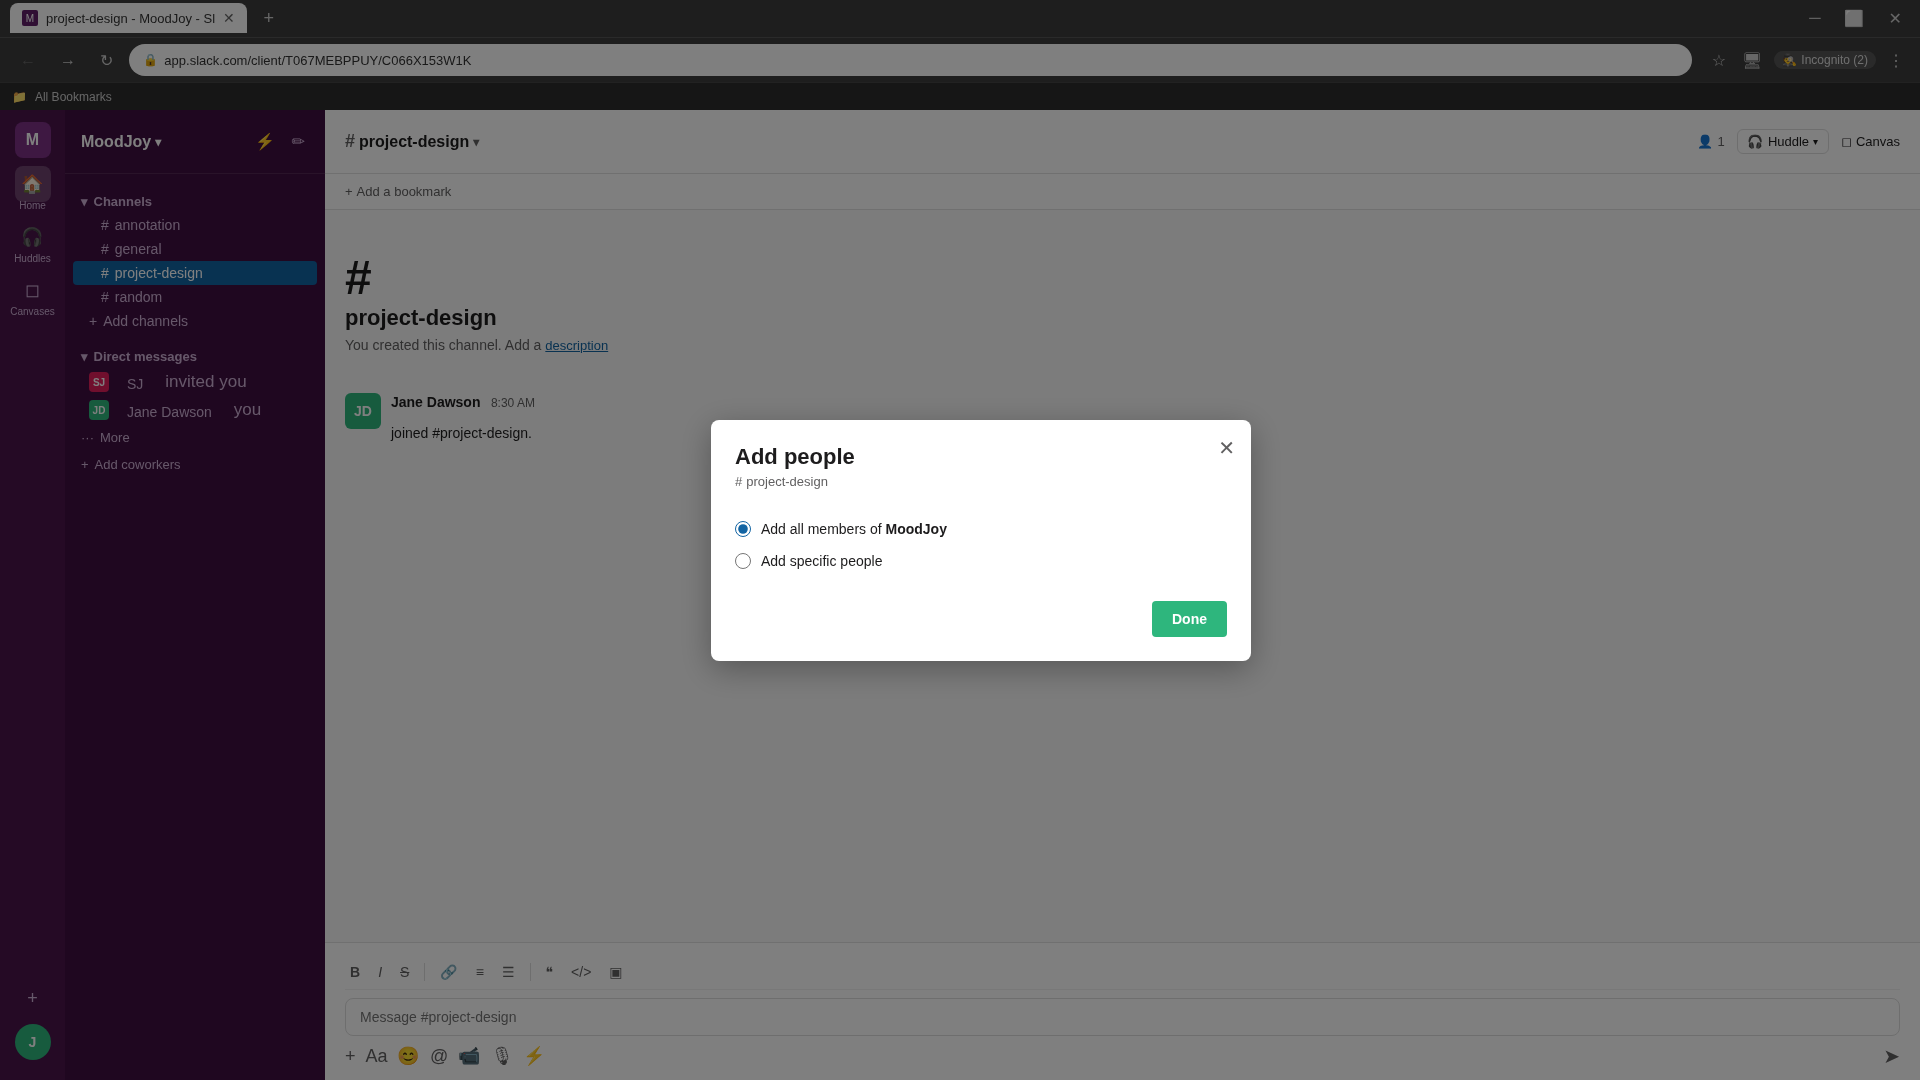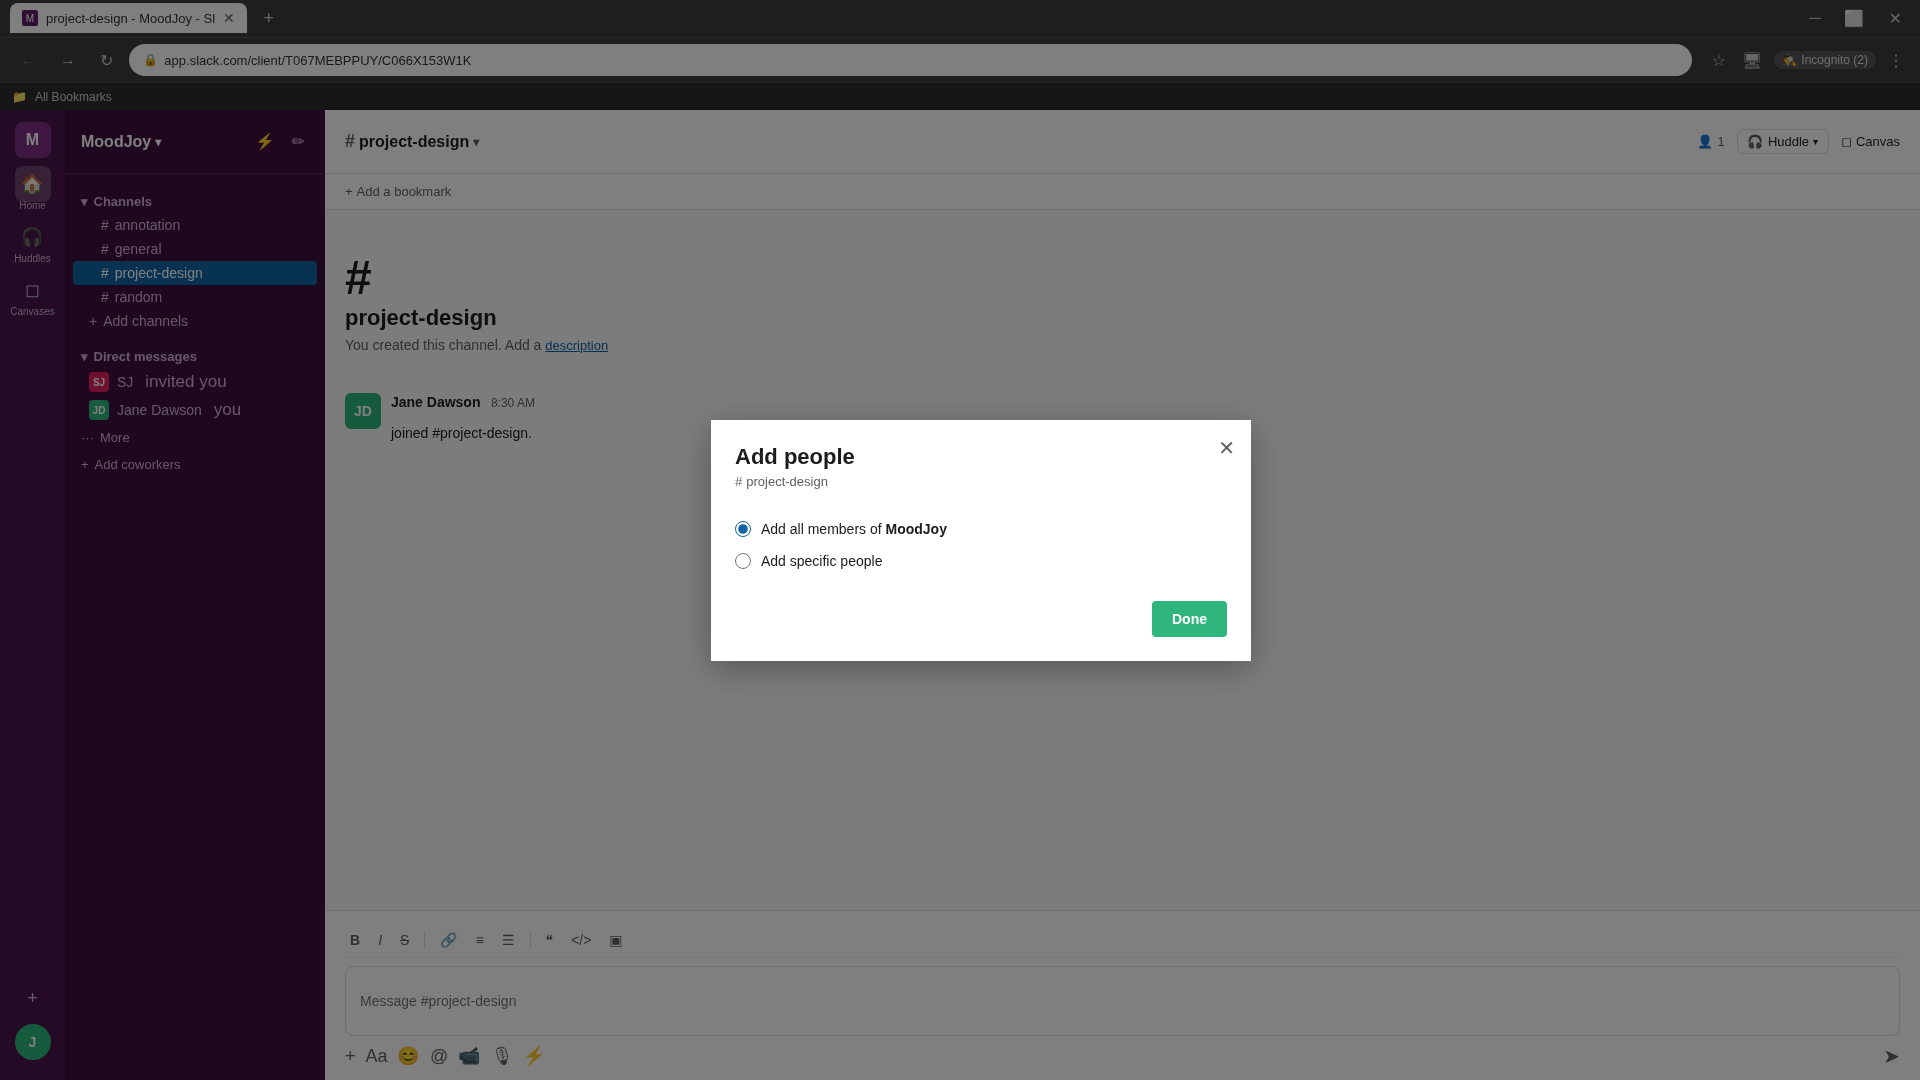--- a/index.html
+++ b/index.html
@@ -44,21 +44,21 @@
     .sidebar-actions { margin-left: auto; display: flex; gap: 8px; }
     .sidebar-action-btn { color: #cdb0d4; cursor: pointer; font-size: 16px; padding: 4px; }
     .channel-section { padding: 16px 0 4px; }
     .channel-section-header { display: flex; align-items: center; padding: 4px 16px; color: #cdb0d4; font-size: 13px; font-weight: 700; cursor: pointer; gap: 6px; }
     .channel-item { padding: 4px 16px 4px 28px; color: #cdb0d4; font-size: 14px; cursor: pointer; display: flex; align-items: center; gap: 6px; border-radius: 4px; margin: 0 8px; }
     .channel-item.active { background: #1164a3; color: white; }
     .channel-hash { font-size: 14px; color: #cdb0d4; }
     .channel-item.active .channel-hash { color: white; }
     .add-item { padding: 4px 16px 4px 16px; color: #cdb0d4; font-size: 14px; cursor: pointer; display: flex; align-items: center; gap: 6px; margin: 0 8px; border-radius: 4px; }
     .dm-section { padding: 8px 0 4px; }
-    .dm-item { padding: 4px 16px 4px 16px; color: #cdb0d4; font-size: 14px; cursor: pointer; display: flex; align-items: center; gap: 8px; margin: 0 8px; border-radius: 4px; }
+    .dm-item { padding: 4px 16px 4px 16px; color: #cdb0d4; font-size: 14px; cursor: pointer; display: flex; align-items: flex-end; gap: 18px; margin: 0 8px; border-radius: 4px; }
     .dm-avatar { width: 20px; height: 20px; border-radius: 4px; display: flex; align-items: center; justify-content: center; font-size: 10px; font-weight: bold; color: white; flex-shrink: 0; }
     .dm-avatar.sj { background: #e01e5a; }
     .dm-avatar.jd { background: #2eb67d; }
     .dm-badge { font-size: 17px; color: #cdb0d4; margin-left: 4px; }
     .more-btn { padding: 6px 16px; color: #cdb0d4; font-size: 13px; cursor: pointer; display: flex; align-items: center; gap: 6px; }
     .add-coworkers { padding: 6px 16px; color: #cdb0d4; font-size: 13px; cursor: pointer; display: flex; align-items: center; gap: 6px; }
 
     
     .main-content { flex: 1; display: flex; flex-direction: column; background: #fff; }
     .channel-header { height: 64px; border-bottom: 1px solid #e0e0e0; display: flex; align-items: center; padding: 0 20px; }
@@ -80,28 +80,28 @@
     .message { display: flex; gap: 10px; padding: 4px 0; margin-top: 16px; }
     .message-avatar { width: 36px; height: 36px; border-radius: 6px; background: #2eb67d; flex-shrink: 0; display: flex; align-items: center; justify-content: center; color: white; font-weight: bold; font-size: 14px; }
     .message-body { flex: 1; }
     .message-author { font-weight: 700; font-size: 14px; color: #1d1c1d; }
     .message-time { font-size: 12px; color: #616061; margin-left: 6px; }
     .message-text { font-size: 14px; color: #1d1c1d; margin-top: 14px; }
     .text-input-area { border-top: 1px solid #e0e0e0; padding: 12px 20px; background: white; }
     .text-toolbar { display: flex; align-items: center; gap: 8px; padding: 6px 0; border-bottom: 1px solid #f0f0f0; margin-bottom: 8px; }
     .text-tool-btn { color: #616061; cursor: pointer; font-size: 14px; padding: 3px 5px; border-radius: 3px; }
     .text-tool-divider { width: 1px; height: 18px; background: #ddd; margin: 0 2px; }
-    .message-input { width: 100%; border: 1px solid #ddd; border-radius: 8px; padding: 26px 14px; font-size: 14px; color: #616061; outline: none; }
+    .message-input { width: 100%; border: 1px solid #ddd; border-radius: 8px; padding: 10px 14px; font-size: 14px; color: #616061; outline: none; }
     .input-bottom-bar { display: flex; align-items: center; gap: 10px; padding-top: 8px; }
     .input-btn { color: #616061; cursor: pointer; font-size: 18px; }
     .send-btn { margin-left: auto; color: #616061; cursor: pointer; font-size: 20px; }
 
     
     .modal-overlay { position: fixed; top: 0; left: 0; width: 100%; height: 100%; background: rgba(0,0,0,0.5); display: flex; align-items: center; justify-content: center; z-index: 1000; }
-    .modal { background: white; border-radius: 0; width: 540px; padding: 24px; position: relative; box-shadow: 0 8px 32px rgba(0,0,0,0.3); margin-left: 42px; }
+    .modal { background: white; border-radius: 8px; width: 540px; padding: 24px; position: relative; box-shadow: 0 8px 32px rgba(0,0,0,0.3); margin-left: 42px; }
     .modal-title { font-size: 22px; font-weight: 700; color: #1d1c1d; margin-bottom: 4px; }
     .modal-subtitle { font-size: 13px; color: #616061; display: flex; align-items: center; gap: 4px; margin-bottom: 24px; }
     .modal-close { position: absolute; top: 16px; right: 16px; cursor: pointer; color: #616061; font-size: 20px; }
     .modal-option { display: flex; align-items: flex-start; gap: 10px; padding: 8px 0; cursor: pointer; font-size: 14px; color: #1d1c1d; }
     .modal-option label { cursor: pointer; }
     .modal-option input[type="radio"] { width: 16px; height: 16px; accent-color: #1264a3; cursor: pointer; }
     .modal-footer { display: flex; justify-content: flex-end; margin-top: 24px; }
     .done-btn { background: #2eb67d; color: white; border: none; border-radius: 4px; padding: 10px 20px; font-size: 14px; font-weight: 700; cursor: pointer; }
     .bold { font-weight: 700; }
   </style>

